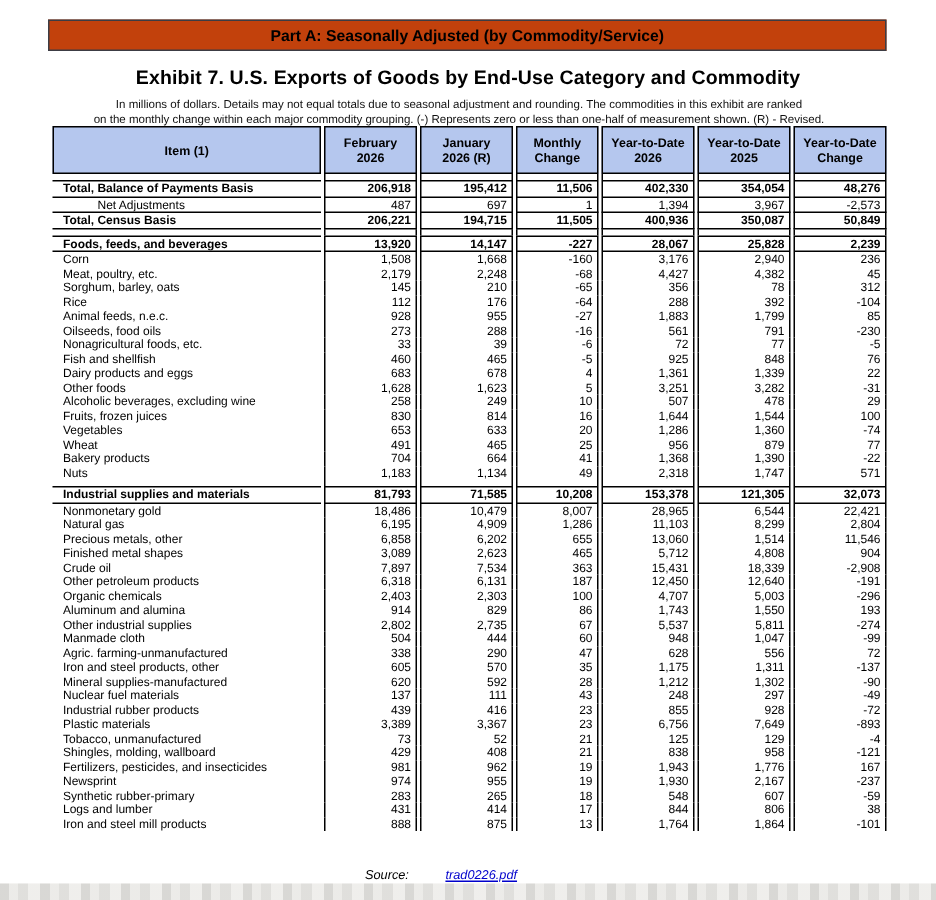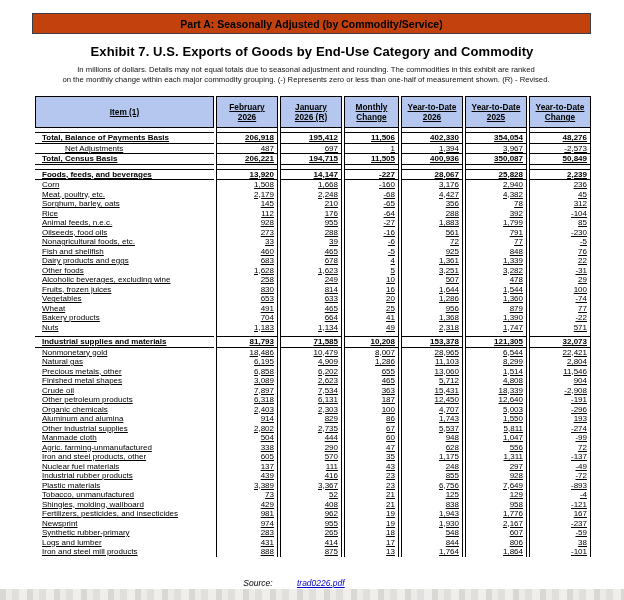--- a/index.html
+++ b/index.html
@@ -19,21 +19,21 @@
   
   .title{
     position:absolute;left:0;top:44px;width:624px;text-align:center;
     font-size:13px;font-weight:bold;letter-spacing:.1px;
   }
   .notes{
     position:absolute;left:0;top:65px;width:552px;text-align:center;
     font-size:7.7px;line-height:10px;color:#111;margin-left:30px;
   }
   
-  .tablewrap{position:absolute;left:33px;top:96px;width:560px;text-decoration:underline;}
+  .tablewrap{position:absolute;left:33px;top:84px;width:560px;}
   table{
     border-collapse:separate;border-spacing:2px 0;table-layout:fixed;
     width:558px;
   }
   col.c-item{width:179px;}
   col.c-n1,col.c-n2,col.c-n4,col.c-n5,col.c-n6{width:62px;}
   col.c-n3{width:55px;}
   th{
     border:1px solid #000;background:#b5c7ee;
     font-size:8.3px;font-weight:bold;text-align:center;vertical-align:middle;
@@ -434,20 +434,29 @@
         <tr class="r-item">
           <td class="lbl">Iron and steel products, other</td>
           <td class="num n0">605</td>
           <td class="num n1">570</td>
           <td class="num n2">35</td>
           <td class="num n3">1,175</td>
           <td class="num n4">1,311</td>
           <td class="num n5">-137</td>
         </tr>
         <tr class="r-item">
+          <td class="lbl">Mineral supplies-manufactured</td>
+          <td class="num n0">620</td>
+          <td class="num n1">592</td>
+          <td class="num n2">28</td>
+          <td class="num n3">1,212</td>
+          <td class="num n4">1,302</td>
+          <td class="num n5">-90</td>
+        </tr>
+        <tr class="r-item">
           <td class="lbl">Nuclear fuel materials</td>
           <td class="num n0">137</td>
           <td class="num n1">111</td>
           <td class="num n2">43</td>
           <td class="num n3">248</td>
           <td class="num n4">297</td>
           <td class="num n5">-49</td>
         </tr>
         <tr class="r-item">
           <td class="lbl">Industrial rubber products</td>

